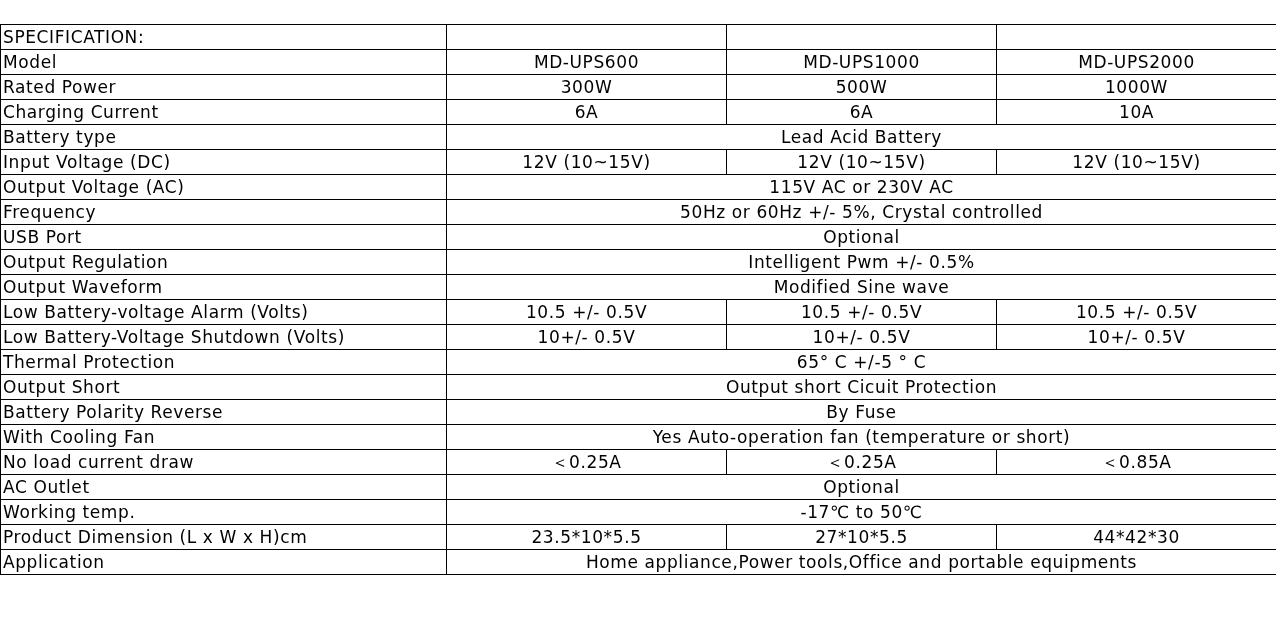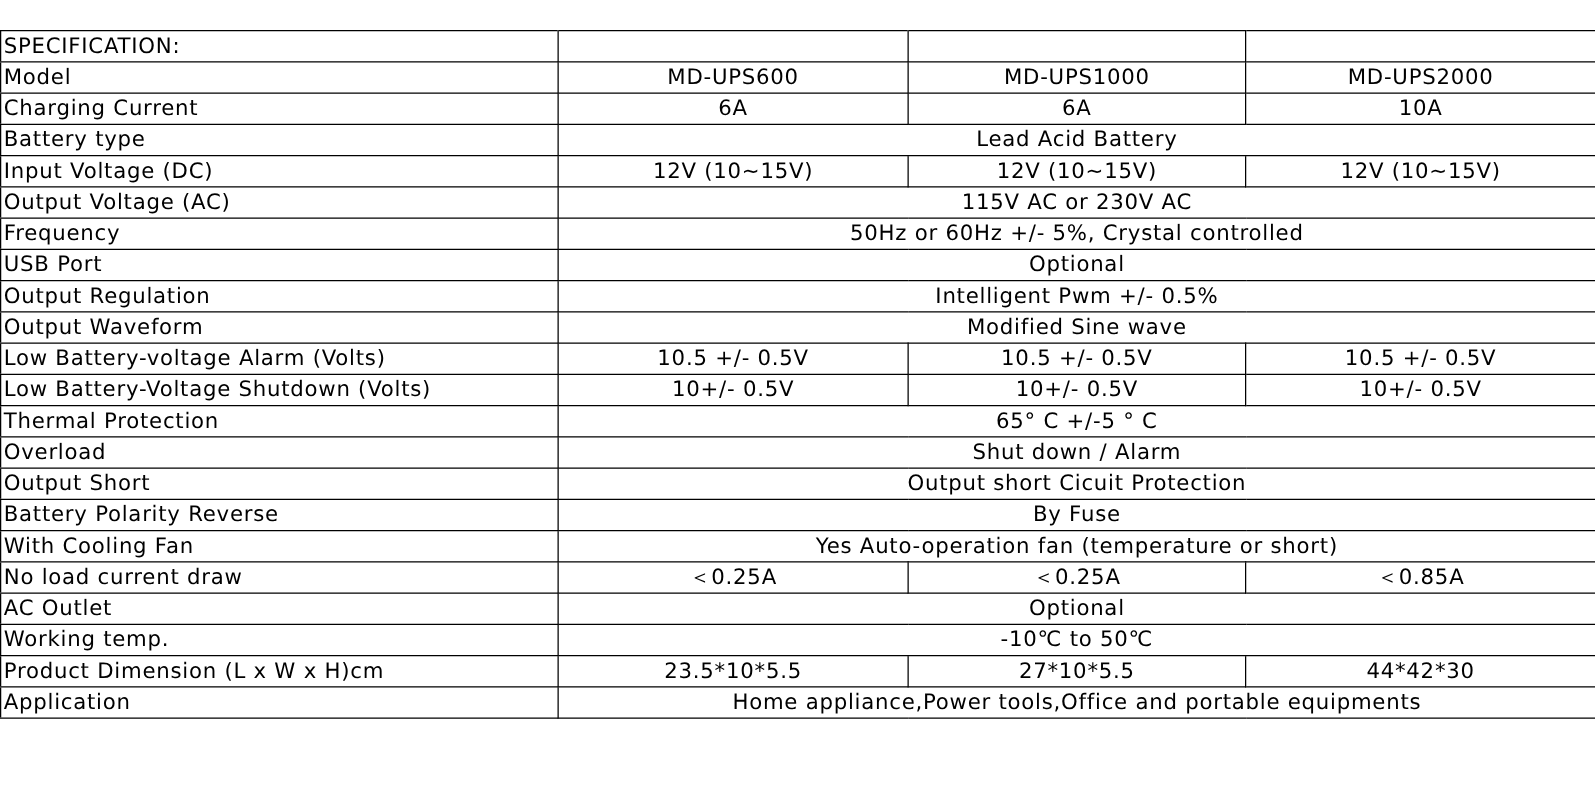--- a/index.html
+++ b/index.html
@@ -74,20 +74,26 @@
         <td class="blank"></td>
         <td class="blank"></td>
       </tr>
       <tr>
         <td class="label">Model</td>
         <td class="val">MD-UPS600</td>
         <td class="val">MD-UPS1000</td>
         <td class="val">MD-UPS2000</td>
       </tr>
       <tr>
+        <td class="label">Rated Power</td>
+        <td class="val">300W</td>
+        <td class="val">500W</td>
+        <td class="val">1000W</td>
+      </tr>
+      <tr>
         <td class="label">Charging Current</td>
         <td class="val">6A</td>
         <td class="val">6A</td>
         <td class="val">10A</td>
       </tr>
       <tr>
         <td class="label">Battery type</td>
         <td class="val" colspan="3">Lead Acid Battery</td>
       </tr>
       <tr>
@@ -126,24 +132,20 @@
         <td class="label">Low Battery-Voltage Shutdown (Volts)</td>
         <td class="val">10+/- 0.5V</td>
         <td class="val">10+/- 0.5V</td>
         <td class="val">10+/- 0.5V</td>
       </tr>
       <tr>
         <td class="label">Thermal Protection</td>
         <td class="val" colspan="3">65° C +/-5 ° C</td>
       </tr>
       <tr>
-        <td class="label">Overload</td>
-        <td class="val" colspan="3">Shut down / Alarm</td>
-      </tr>
-      <tr>
         <td class="label">Output Short</td>
         <td class="val" colspan="3">Output short Cicuit Protection</td>
       </tr>
       <tr>
         <td class="label">Battery Polarity Reverse</td>
         <td class="val" colspan="3">By Fuse</td>
       </tr>
       <tr>
         <td class="label">With Cooling Fan</td>
         <td class="val" colspan="3">Yes Auto-operation fan (temperature or short)</td>
@@ -153,21 +155,21 @@
         <td class="val">＜0.25A</td>
         <td class="val">＜0.25A</td>
         <td class="val">＜0.85A</td>
       </tr>
       <tr>
         <td class="label">AC Outlet</td>
         <td class="val" colspan="3">Optional</td>
       </tr>
       <tr>
         <td class="label">Working temp.</td>
-        <td class="val" colspan="3">-10℃ to 50℃</td>
+        <td class="val" colspan="3">-17℃ to 50℃</td>
       </tr>
       <tr>
         <td class="label">Product Dimension (L x W x H)cm</td>
         <td class="val">23.5*10*5.5</td>
         <td class="val">27*10*5.5</td>
         <td class="val">44*42*30</td>
       </tr>
       <tr>
         <td class="label">Application</td>
         <td class="val" colspan="3">Home appliance,Power tools,Office and portable equipments</td>

